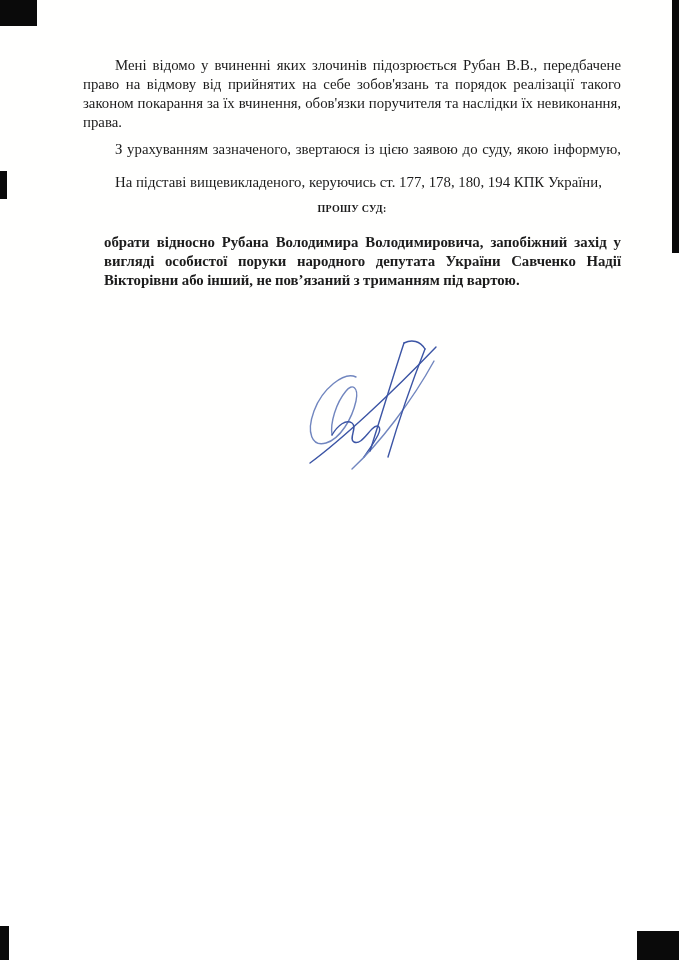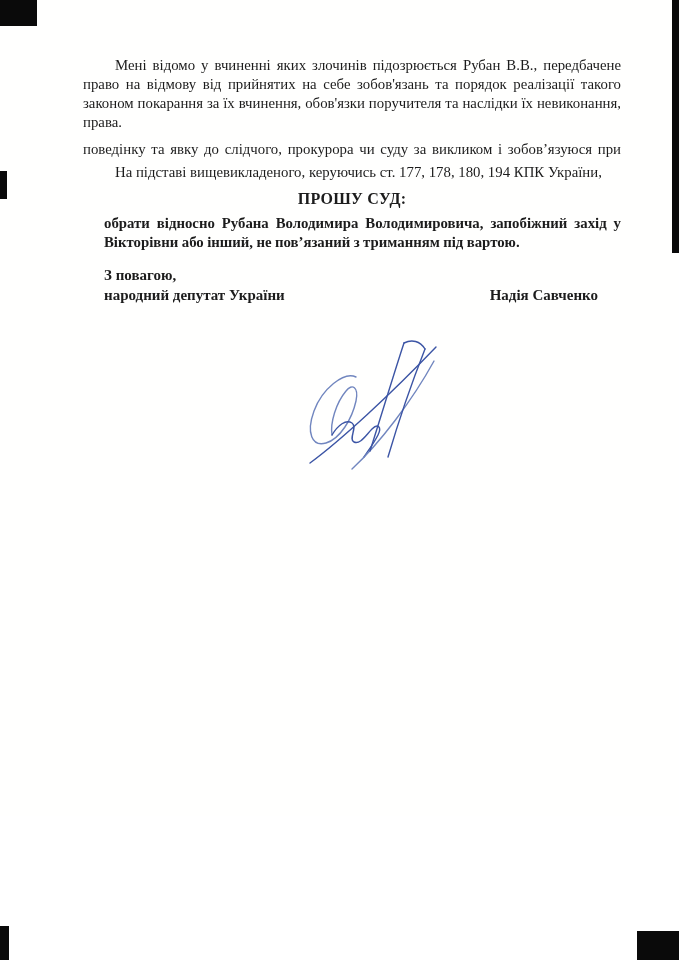--- a/index.html
+++ b/index.html
@@ -25,32 +25,32 @@
     line-height:19px;
     word-spacing:-0.5px;
   }
   .para .jline { text-align:justify; text-align-last:justify; }
   .para .lastline { text-align:left; text-align-last:left; }
   .para .indent { text-indent:32px; }
   .gap1 { height:8px; }
   .single-line {
     font-size:14.8px; line-height:19px;
     text-indent:32px;
-    margin-top:4px;
+    margin-top:14px;
   }
   .heading {
-    font-size:16px; line-height:19px;
+    font-size:10px; line-height:19px;
     font-weight:bold;
     text-align:center;
     margin-top:7px;
     letter-spacing:0.3px;
   }
   .request {
     font-weight:bold;
-    margin-top:6px;
+    margin-top:15px;
     margin-left:21px;
     word-spacing:-0.3px;
   }
   .closing {
     margin-top:13px;
     margin-left:21px;
     font-weight:bold;
     font-size:15px;
     line-height:20px;
   }
@@ -84,39 +84,33 @@
     <div class="para">
         <div class="jline indent">Мені відомо у вчиненні яких злочинів підозрюється Рубан В.В., передбачене</div>
         <div class="jline">право на відмову від прийнятих на себе зобов'язань та порядок реалізації такого</div>
         <div class="jline">законом покарання за їх вчинення, обов'язки поручителя та наслідки їх невиконання,</div>
         <div class="lastline">права.</div>
       </div>
 
     <div class="gap1"></div>
 
     <div class="para">
-        <div class="jline">поведінку та явку до слідчого, прокурора чи суду за викликом і зобов’язуюся при</div>
+        <div class="jline indent">З урахуванням зазначеного, звертаюся із цією заявою до суду, якою інформую,</div>
       </div>
 
     <div class="single-line">На підставі вищевикладеного, керуючись ст. 177, 178, 180, 194 КПК України,</div>
 
     <div class="heading">ПРОШУ СУД:</div>
 
     <div class="para request">
         <div class="jline">обрати відносно Рубана Володимира Володимировича, запобіжний захід у</div>
+        <div class="jline">вигляді особистої поруки народного депутата України Савченко Надії</div>
         <div class="lastline">Вікторівни або інший, не пов’язаний з триманням під вартою.</div>
       </div>
 
-    <div class="closing">
-      <div>З повагою,</div>
-      <div class="closing-row">
-        <span>народний депутат України</span>
-        <span>Надія Савченко</span>
-      </div>
-    </div>
 
   </div>
 
   <svg class="sig-svg" viewBox="0 0 160 138" fill="none" xmlns="http://www.w3.org/2000/svg">
     <g stroke="#3c55a5" stroke-width="1.4" stroke-linecap="round" fill="none">
       <path d="M61,41 C49,35 27,53 19,75 C11,97 17,111 31,107 C45,103 57,83 61,65 C64,51 57,47 51,55 C41,67 35,87 37,99" stroke="#7186bf"></path>
       <path d="M37,99 C43,89 51,83 57,87 C63,91 53,103 59,106 C65,109 71,99 77,93 C83,87 87,91 83,99 C79,107 73,115 69,121"></path>
       <path d="M15,127 C45,105 95,59 141,11"></path>
       <path d="M57,133 C85,107 117,65 139,25" stroke="#7186bf"></path>
       <path d="M109,7 C101,31 87,77 75,115"></path>

